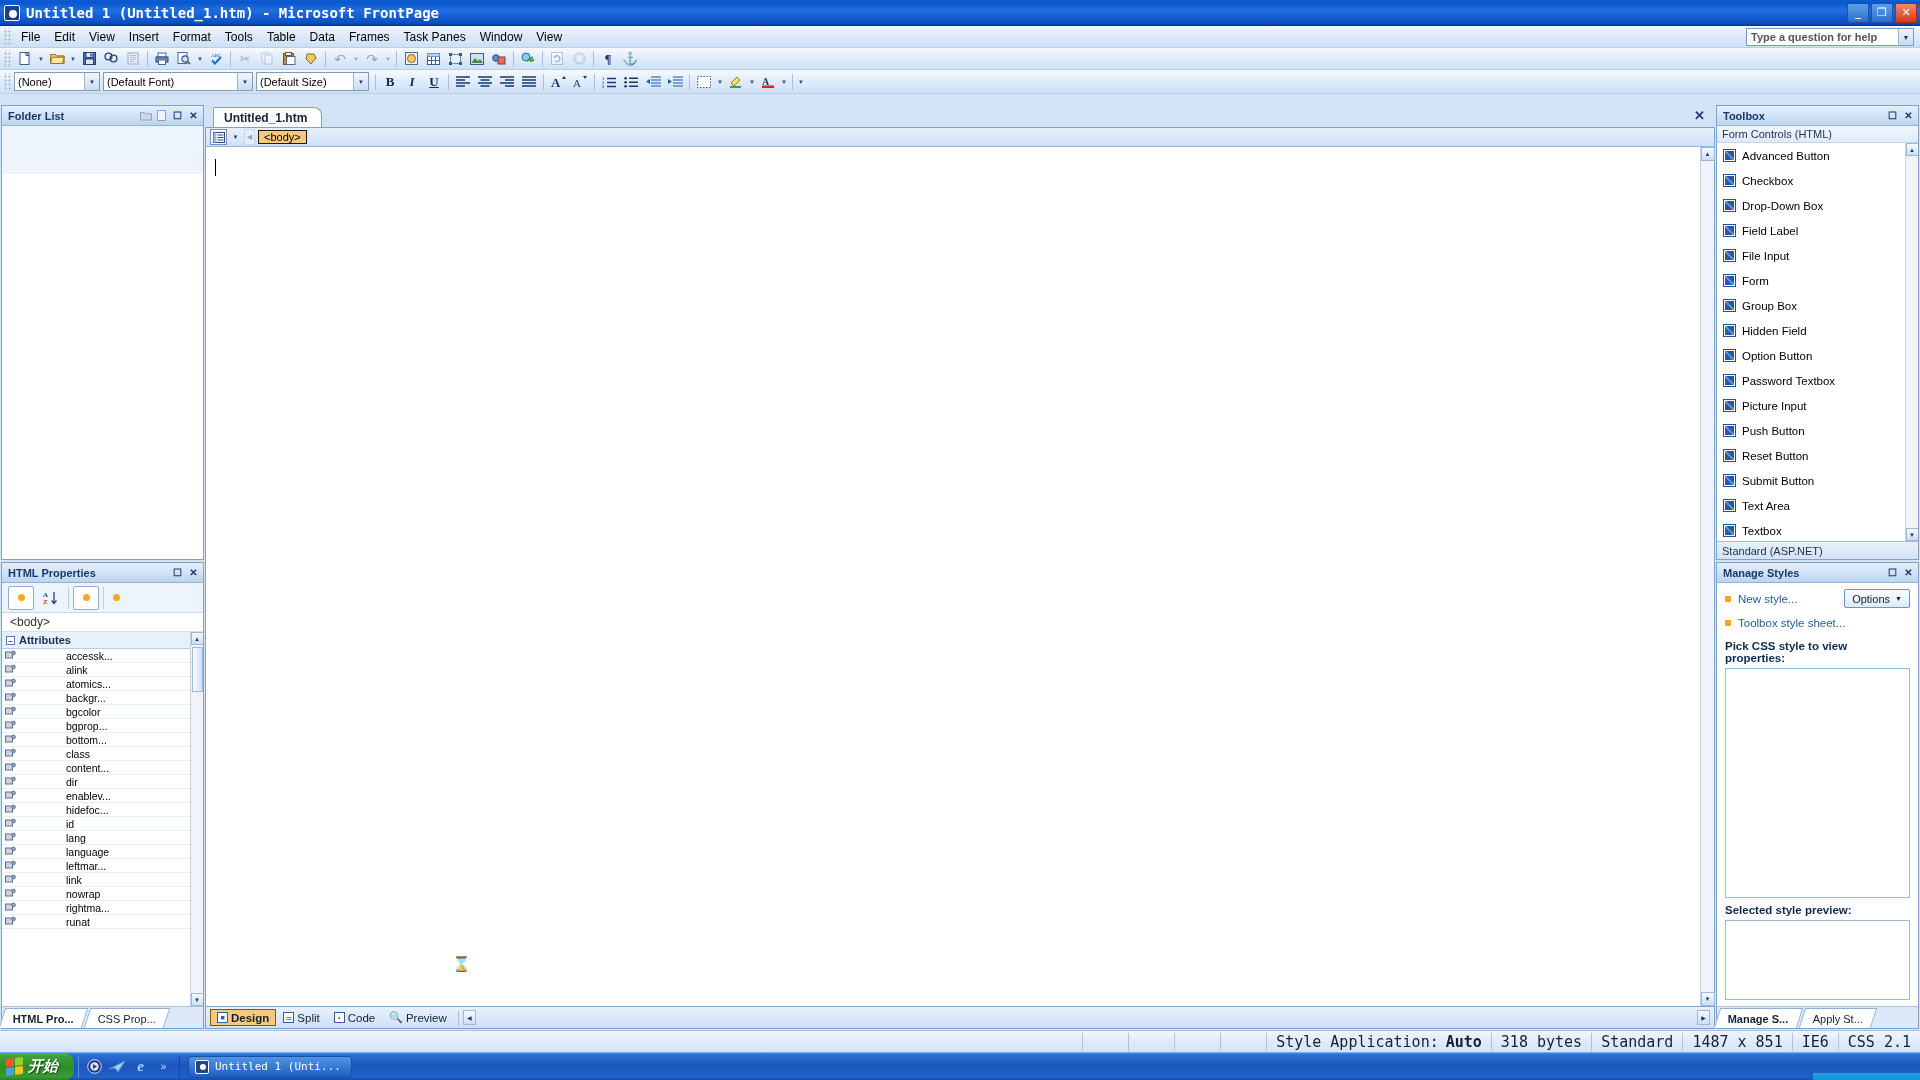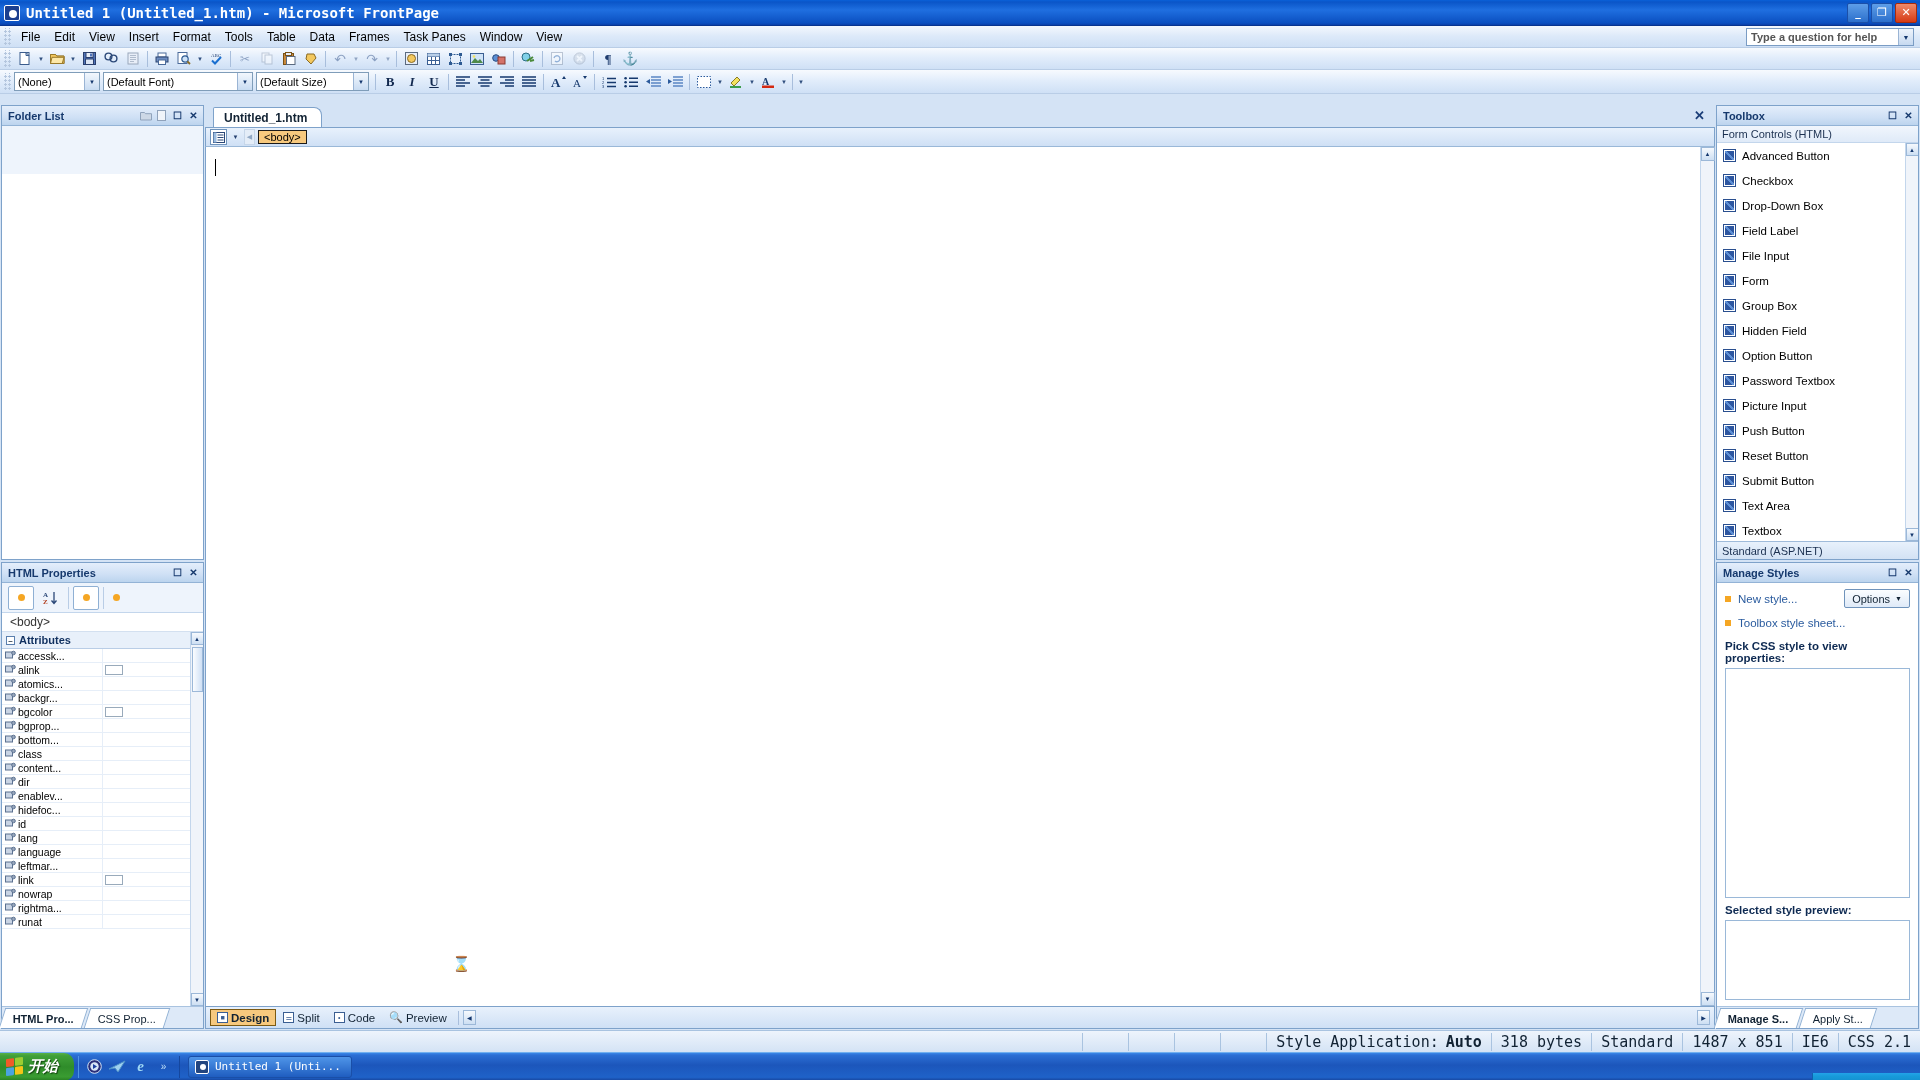--- a/index.html
+++ b/index.html
@@ -130,21 +130,21 @@
   .hp-tag{ padding:2px 8px; font-size:12px; color:#333; background:#fff;
     border-bottom:1px solid #d3e0f0; flex:none;}
   .attr-wrap{ flex:1; overflow:hidden; position:relative; background:#fff; display:flex;}
   .attr-list{ flex:1; overflow:hidden;}
   .attr-hdr{ display:flex; align-items:center; gap:4px; padding:2px 4px;
     background:#e8f0fa; border-bottom:1px solid #b9cde6; font-weight:bold;
     font-size:11px; color:#10305f;}
   .minus{ width:9px;height:9px;border:1px solid #5a7fae;background:#fff;
     display:flex;align-items:center;justify-content:center;font-size:8px;line-height:7px;color:#123;}
   .attr-row{ display:flex; height:14px; align-items:center;
-    border-bottom:1px solid #e6eef8; font-size:10.5px; color:#000;}
+    border-bottom:1px solid #e6eef8; font-size:10.5px; color:#000;gap:48px;}
   .attr-row .ico{ width:16px; text-align:center; flex:none; font-size:9px; color:#4a6da0;}
   .attr-row .nm{ width:84px; flex:none; overflow:hidden; white-space:nowrap;}
   .attr-row .vl{ flex:1; border-left:1px solid #e6eef8; height:100%; display:flex; align-items:center; padding-left:2px;}
   .attr-row .swatch{ width:18px;height:10px;border:1px solid #9ab; background:#fff;}
   .vscroll{ width:13px; background:#f0f4fa; border-left:1px solid #c3d6ec;
     display:flex; flex-direction:column; align-items:center; flex:none;}
   .vscroll .ar{ width:13px;height:13px; background:linear-gradient(to bottom,#f6f9fd,#cddff3);
     border:1px solid #9cb8d8; display:flex;align-items:center;justify-content:center;font-size:6px;color:#14376e;}
   .vscroll .thumb{ width:11px;height:45px;background:linear-gradient(to right,#fbfdff,#cfe0f5);
     border:1px solid #9cb8d8; margin-top:2px;}

